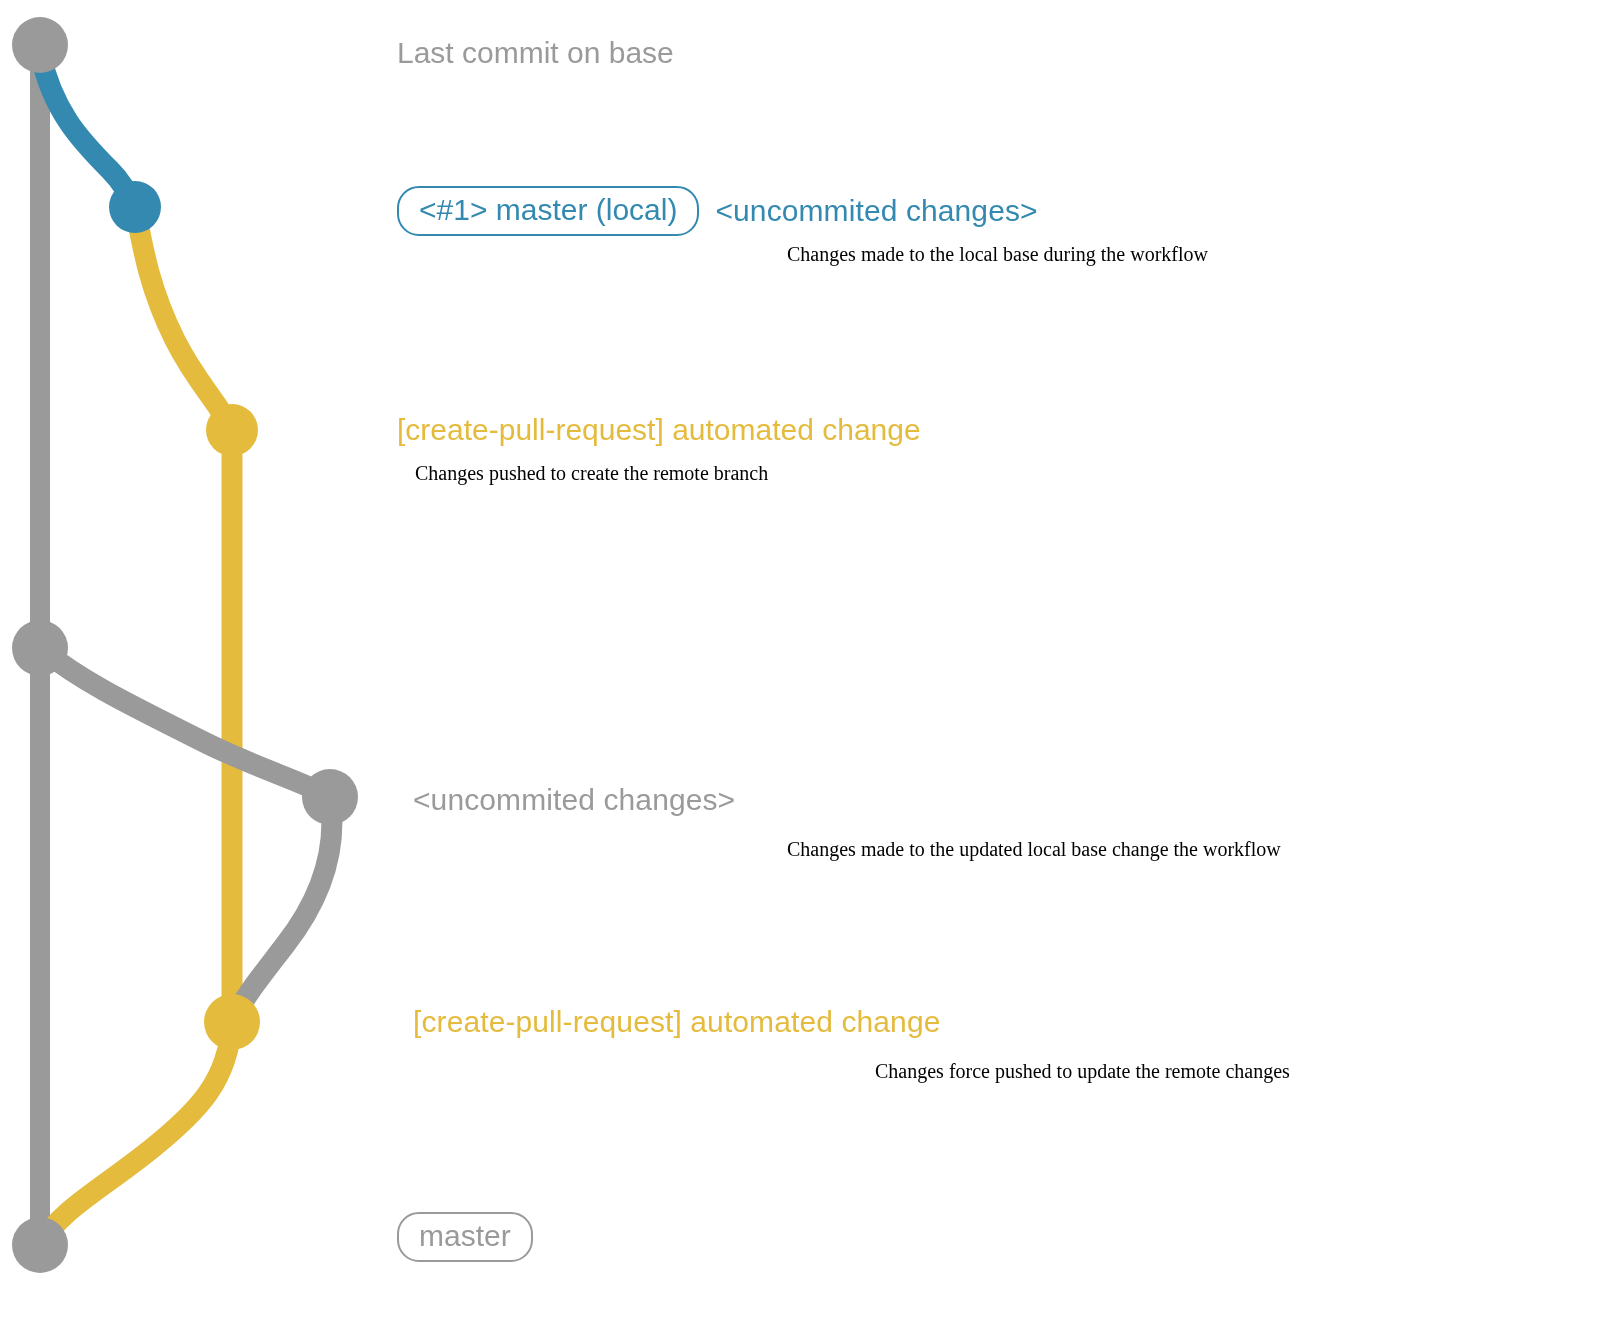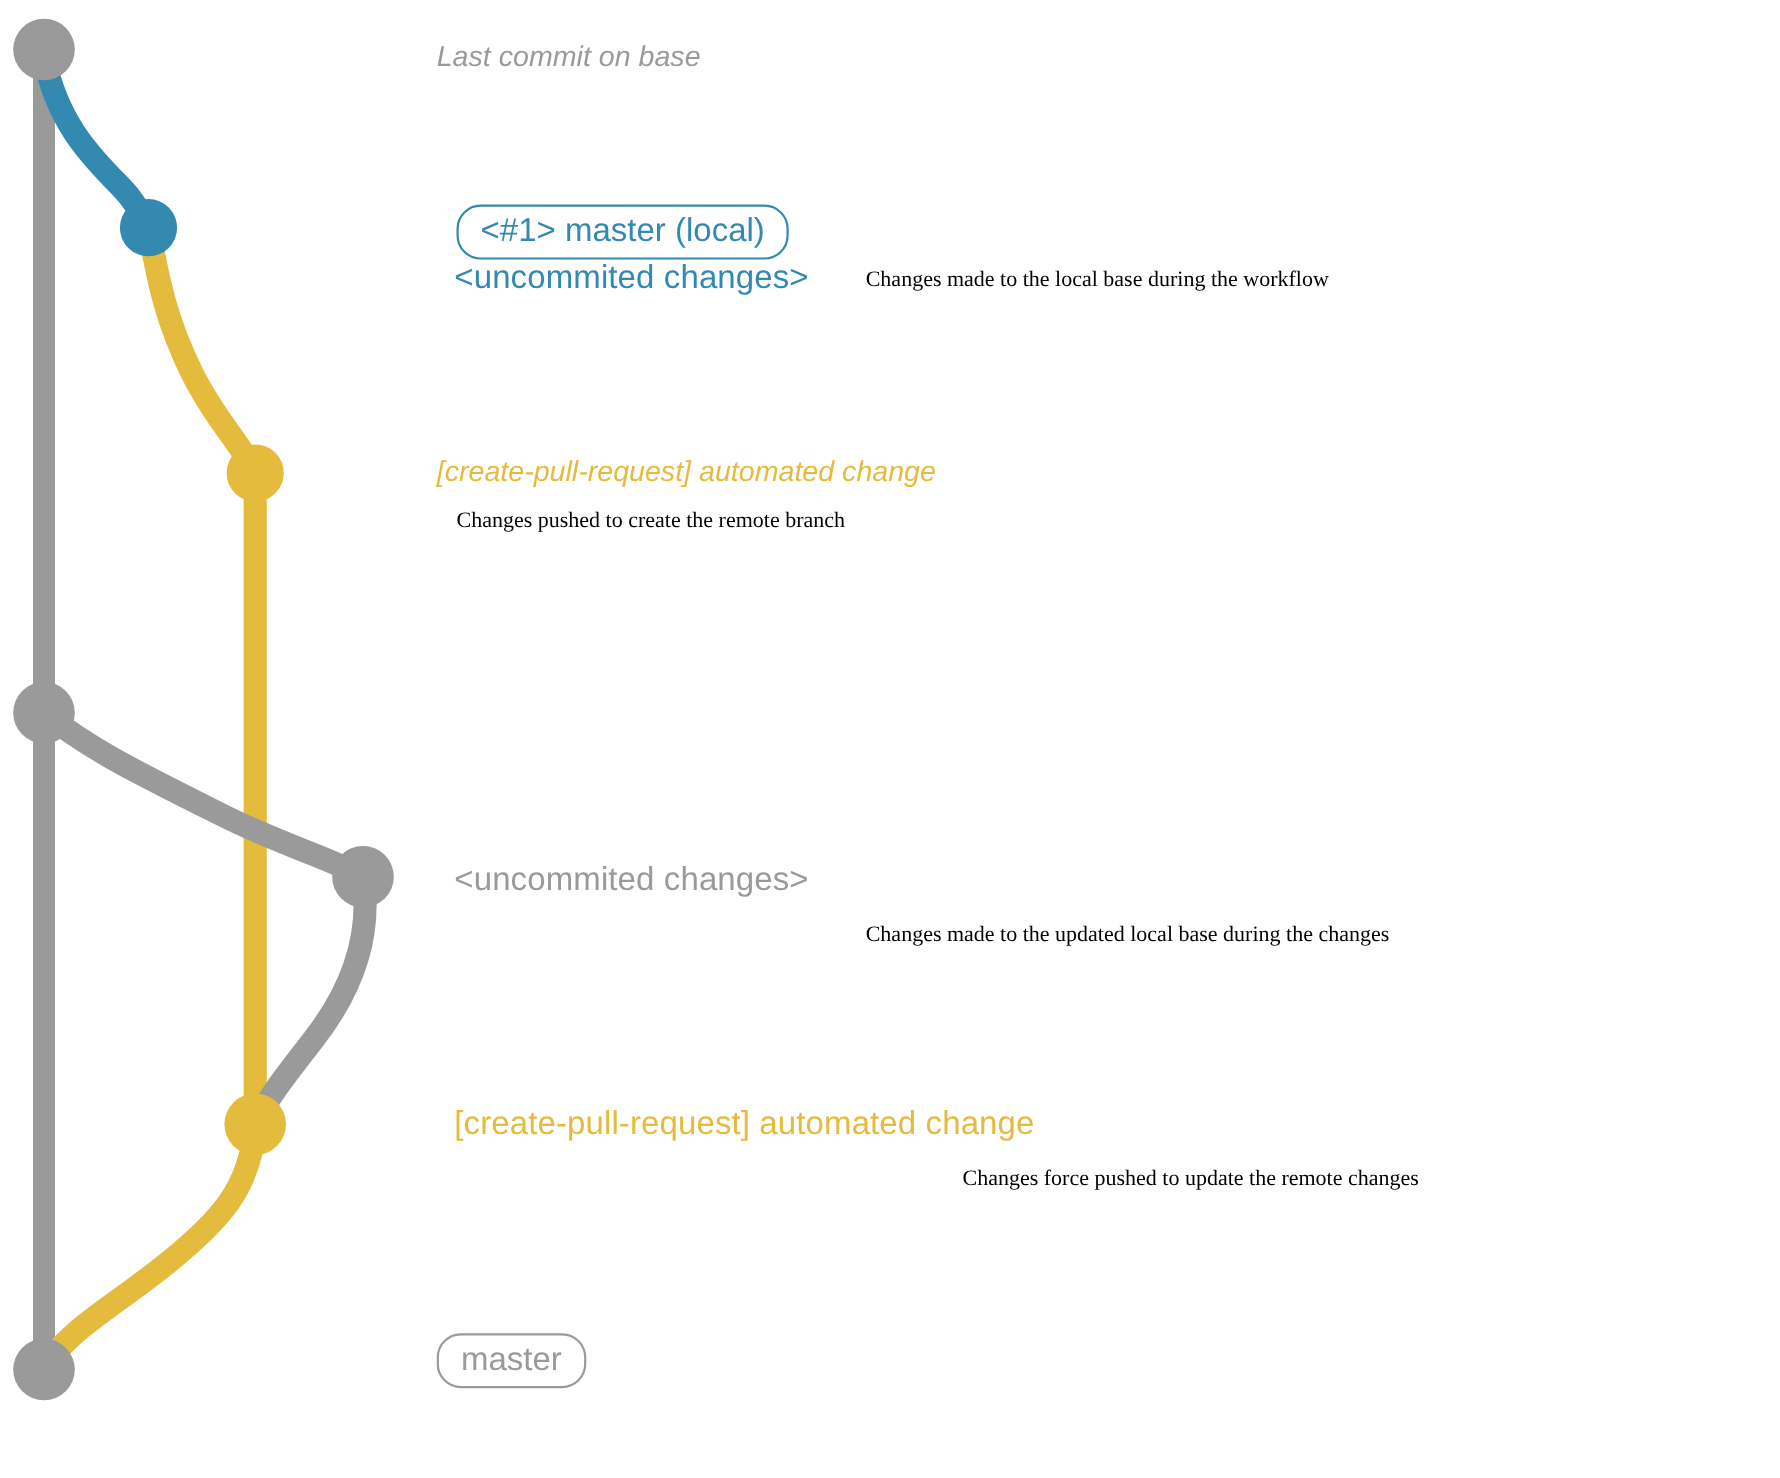--- a/index.html
+++ b/index.html
@@ -19,21 +19,20 @@
     position: absolute;
     left: 0;
     top: 0;
     width: 380px;
     height: 1344px;
   }
   .row {
     position: absolute;
     display: flex;
     align-items: center;
-    flex-direction: column;
   }
   .row-title {
     font-family: "Liberation Sans", sans-serif;
     font-size: 30px;
     font-weight: 400;
     white-space: nowrap;
     letter-spacing: 0.1px;
   }
   .badge {
     display: inline-flex;
@@ -58,23 +57,22 @@
   .caption {
     position: absolute;
     font-family: "Liberation Serif", serif;
     font-size: 20px;
     color: #000000;
     white-space: nowrap;
   }
   .plain-title {
     position: absolute;
     font-family: "Liberation Sans", sans-serif;
-    font-size: 26px;
+    font-size: 30px;
     white-space: nowrap;
-    font-style: italic;
   }
   .t-gray { color: #9a9a9a; }
   .t-yellow { color: #e4bb3c; }
 </style>
 </head>
 <body>
 
 <div id="page">
 
   <svg id="graph-svg" viewBox="0 0 380 1344">
@@ -108,21 +106,21 @@
   </div>
   <div class="caption" style="left:787px; top:243px;">Changes made to the local base during the workflow</div>
 
   <div class="plain-title t-yellow" style="left:397px; top:413px;">[create-pull-request] automated change</div>
   <div class="caption" style="left:415px; top:462px;">Changes pushed to create the remote branch</div>
 
 
   <div class="row" style="left:397px; top:783px;">
     <span class="row-title msg msg-gray">&lt;uncommited changes&gt;</span>
   </div>
-  <div class="caption" style="left:787px; top:838px;">Changes made to the updated local base during the changes</div>
+  <div class="caption" style="left:787px; top:838px;">Changes made to the updated local base change the workflow</div>
 
   <div class="row" style="left:397px; top:1005px;">
     <span class="row-title msg msg-yellow">[create-pull-request] automated change</span>
   </div>
   <div class="caption" style="left:875px; top:1060px;">Changes force pushed to update the remote changes</div>
 
   <div class="row" style="left:397px; top:1212px;">
     <span class="badge badge-gray">master</span>
   </div>
 

